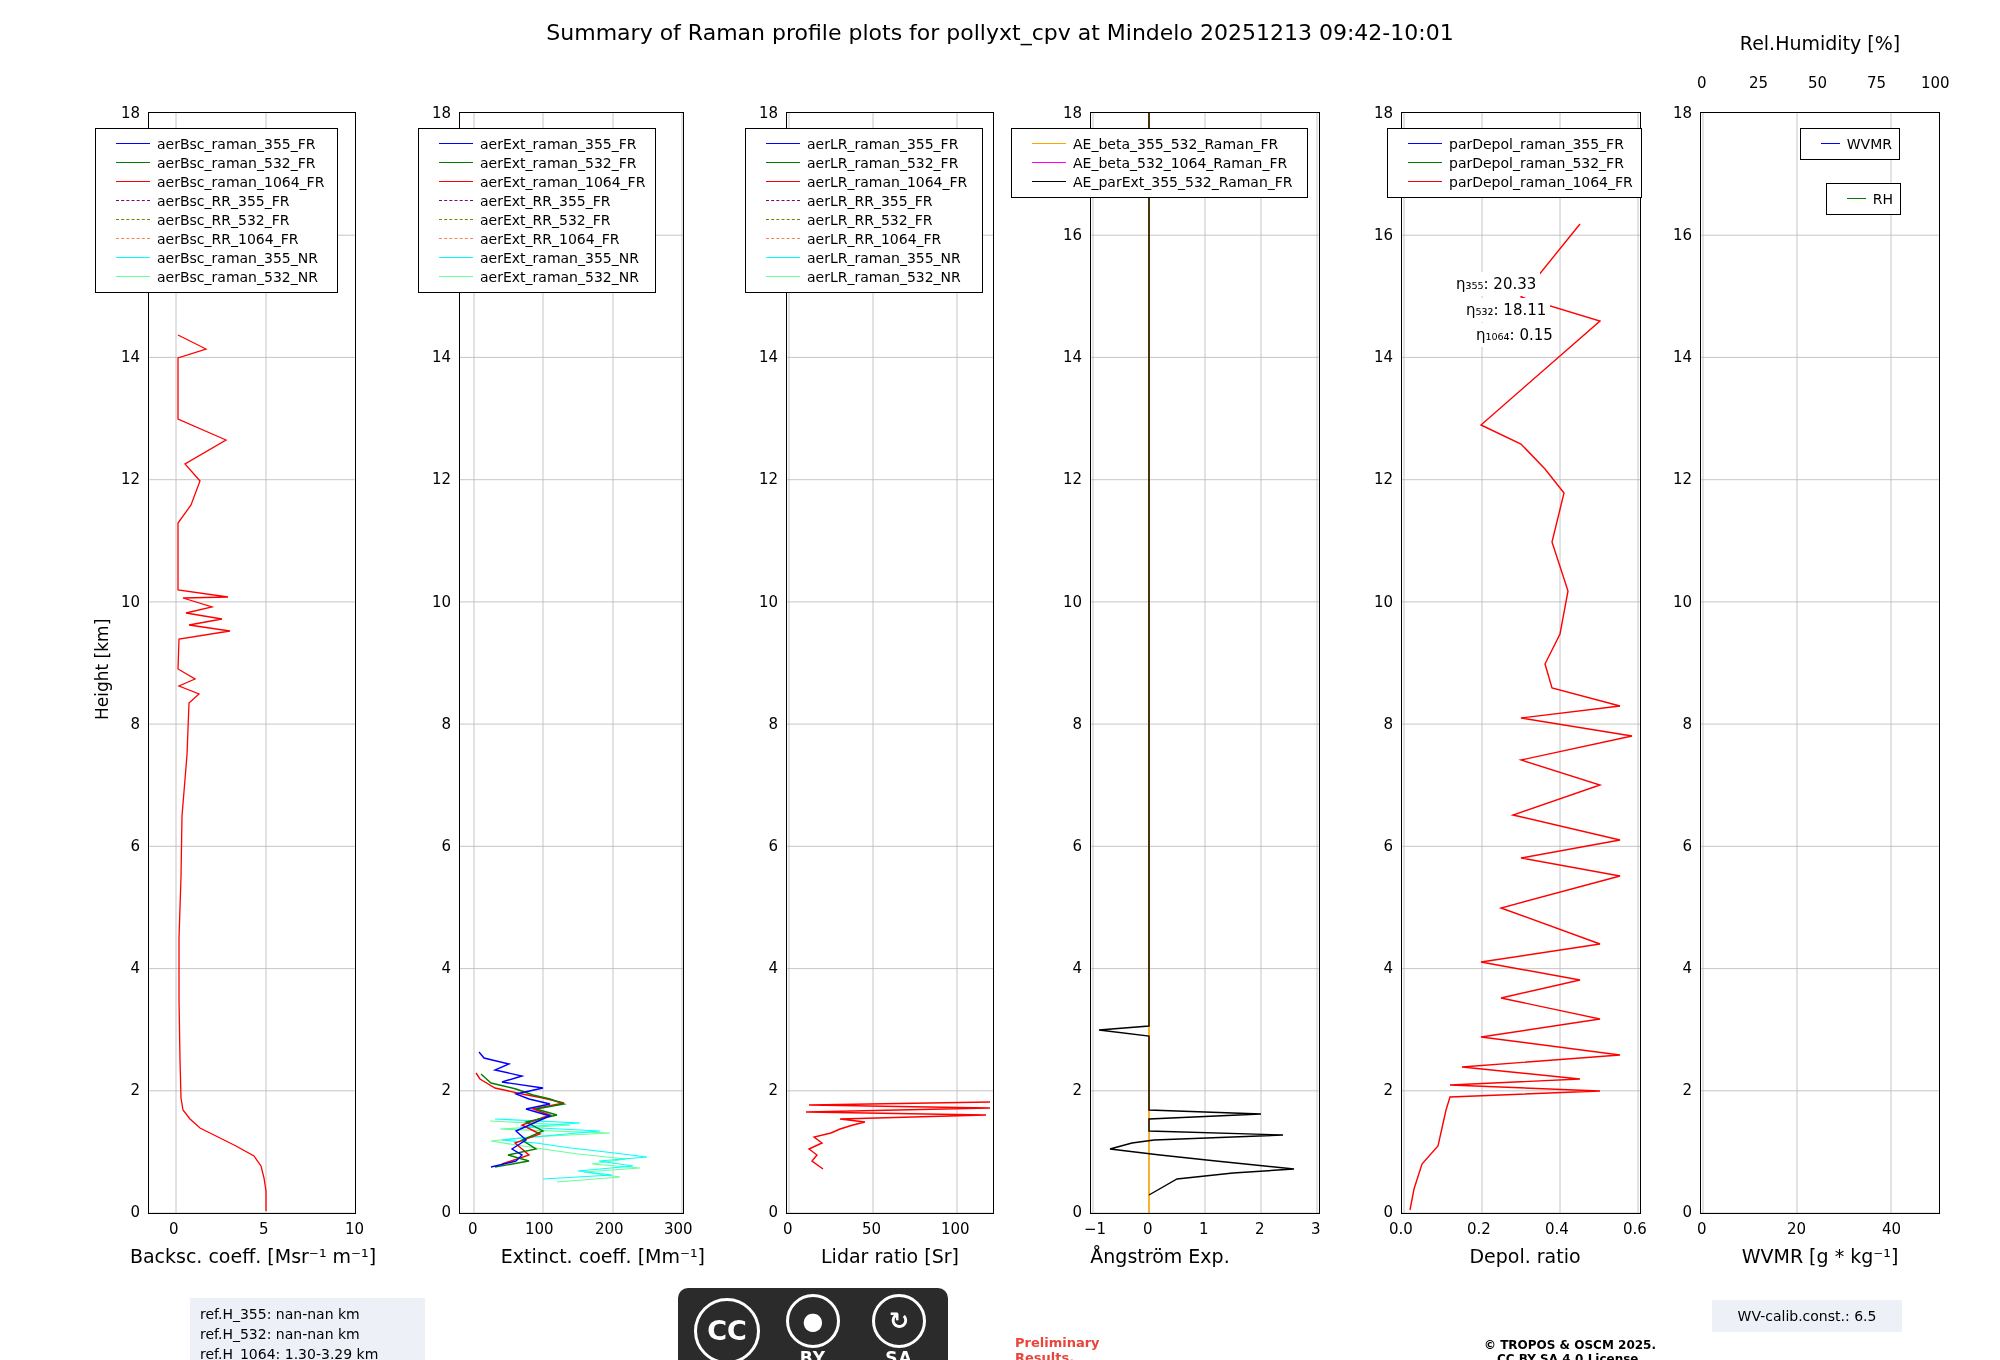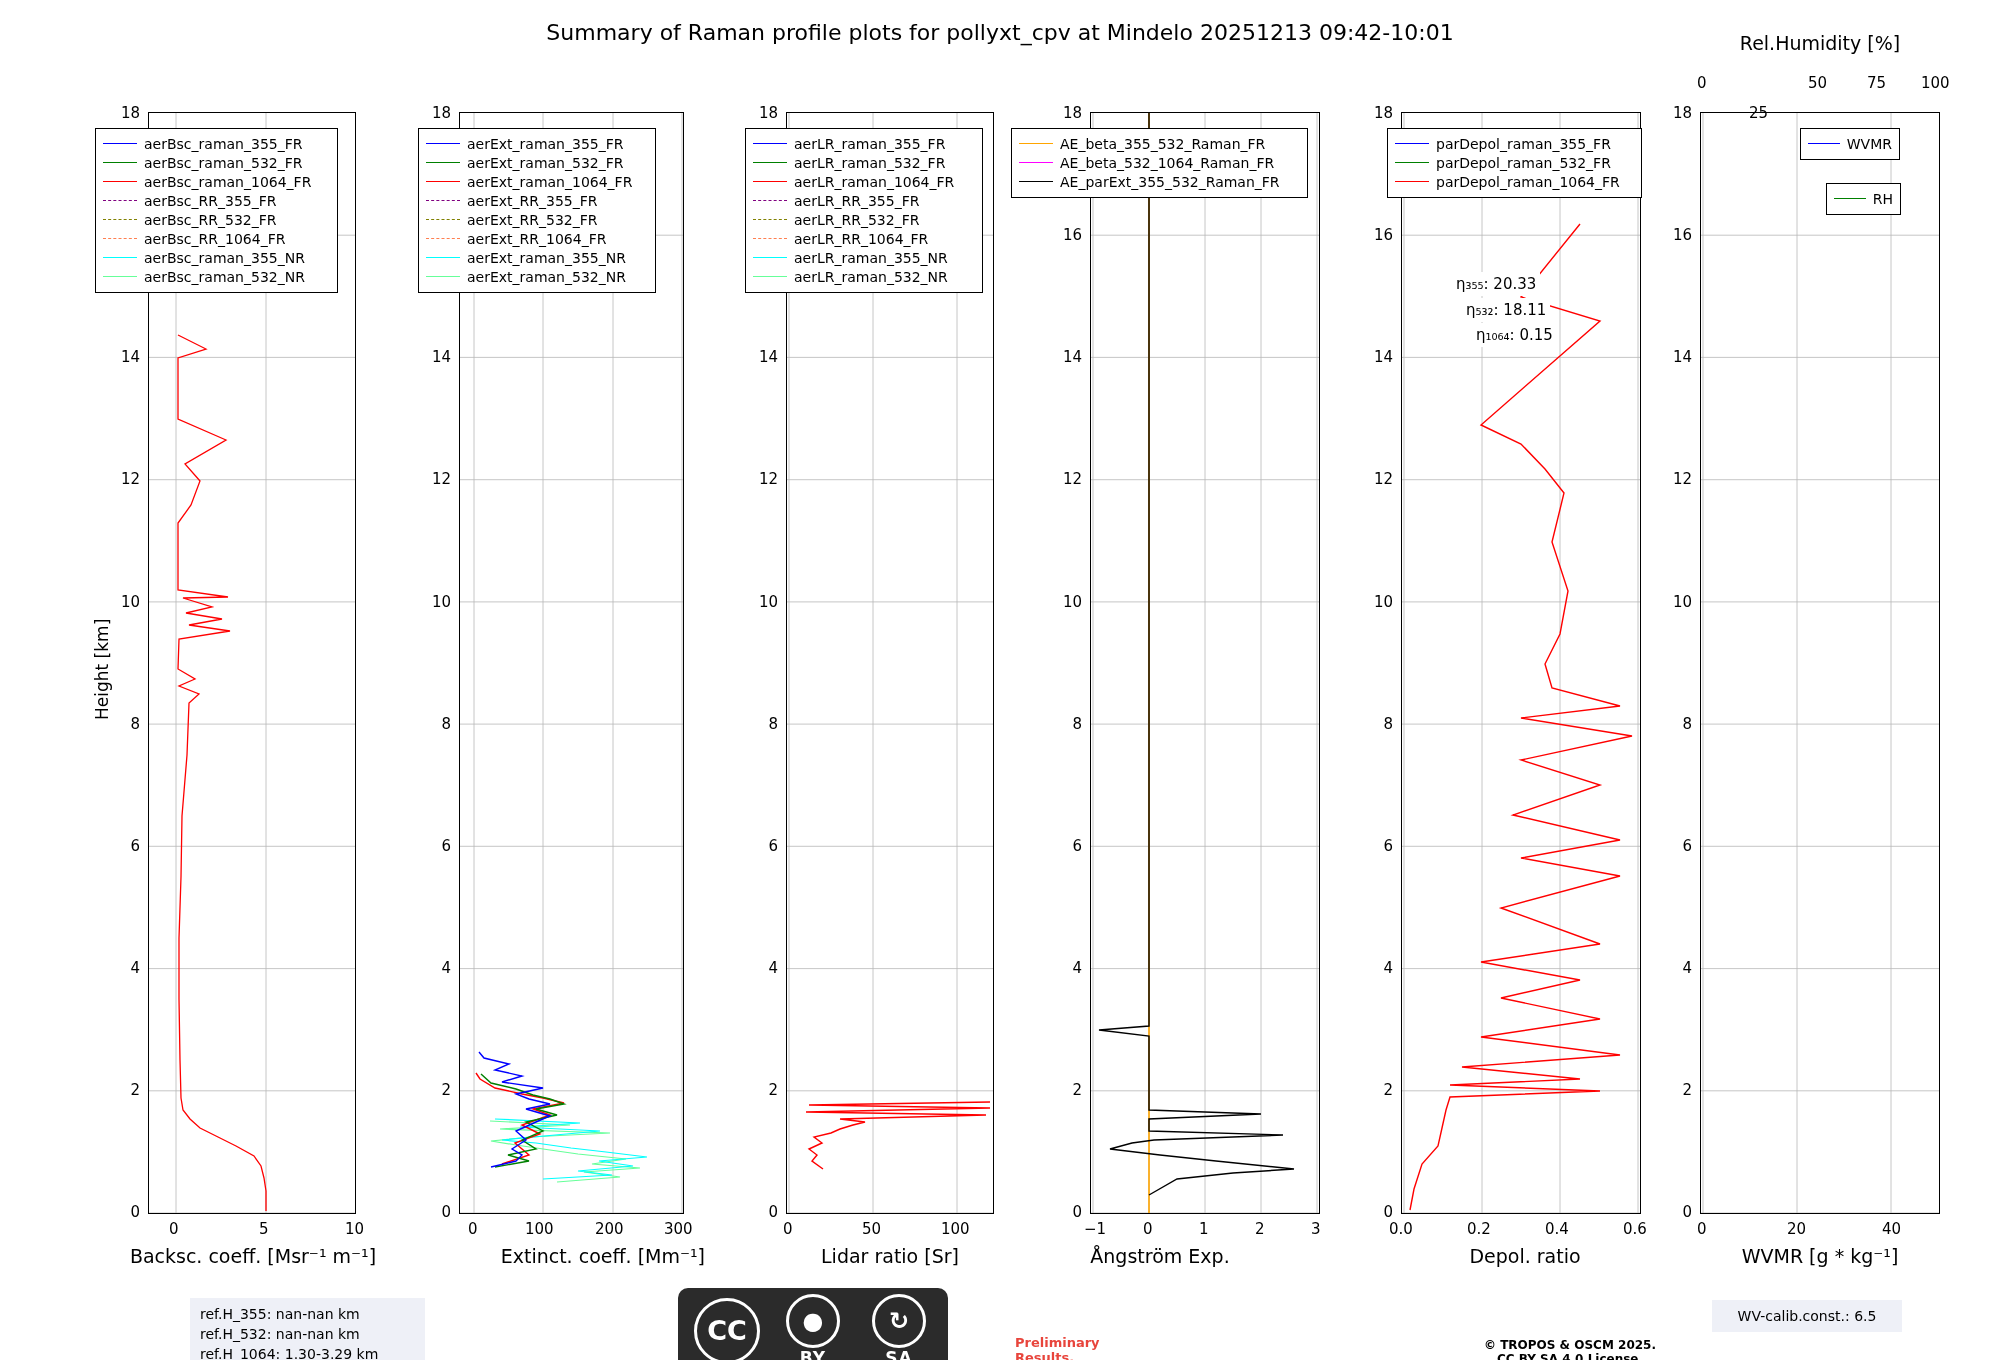--- a/index.html
+++ b/index.html
@@ -5,21 +5,21 @@
   html,body{margin:0;padding:0;background:#fff;}
   body{width:2000px;height:1360px;position:relative;font-family:"DejaVu Sans",sans-serif;color:#000;overflow:hidden;}
   .title{position:absolute;top:20px;left:0;width:2000px;text-align:center;font-size:22px;}
   .panel{position:absolute;top:112px;}
   .plotbox{position:absolute;border:1px solid #000;background:#fff;box-sizing:border-box;}
   .ylab{position:absolute;transform:rotate(-90deg);transform-origin:left top;font-size:17px;white-space:nowrap;}
   .xlab{position:absolute;font-size:19px;white-space:nowrap;text-align:center;}
   .toplab{position:absolute;font-size:19px;white-space:nowrap;text-align:center;}
   .tick{position:absolute;font-size:15px;color:#000;}
   .ytick{text-align:right;}
-  .legend{position:absolute;border:1px solid #000;background:#fff;font-size:14px;padding:5px 7px 6px 7px;box-sizing:border-box;z-index:6;}
+  .legend{position:absolute;border:1px solid #000;background:#fff;font-size:14px;padding:5px 7px 6px 20px;box-sizing:border-box;z-index:6;}
   .legend .row{display:flex;align-items:center;height:19px;white-space:nowrap;}
   .legend .lk{width:34px;height:0;border-top-width:1.6px;margin-right:7px;display:inline-block;}
   .legend .lbl{font-size:14px;}
   .annot{position:absolute;background:#fff;font-size:15px;line-height:20px;padding:2px 4px;z-index:7;white-space:nowrap;}
   .infobox{position:absolute;background:#eef0f7;font-size:14px;line-height:20px;padding:6px 10px;color:#000;}
   .prelim{position:absolute;color:#e8453c;font-size:13px;font-weight:bold;line-height:15px;}
   .credit{position:absolute;font-size:12px;font-weight:bold;line-height:14px;text-align:center;}
   .cc{position:absolute;background:#2b2b2b;border-radius:10px;display:flex;align-items:center;justify-content:center;}
   .ccpart{display:flex;flex-direction:column;align-items:center;justify-content:center;}
   .ccircle{border-radius:50%;background:#2b2b2b;border:3.5px solid #fff;color:#fff;display:flex;align-items:center;justify-content:center;font-weight:bold;}
@@ -372,21 +372,21 @@
         <line x1="0" y1="611.1" x2="238" y2="611.1"></line>
         <line x1="0" y1="488.9" x2="238" y2="488.9"></line>
         <line x1="0" y1="366.7" x2="238" y2="366.7"></line>
         <line x1="0" y1="244.4" x2="238" y2="244.4"></line>
         <line x1="0" y1="122.2" x2="238" y2="122.2"></line>
       </g>
     </svg>
   </div>
   <div class="toplab" style="left:1700px;top:32px;width:240px;">Rel.Humidity [%]</div>
   <div class="tick" style="left:1697px;top:74px;">0</div>
-  <div class="tick" style="left:1749px;top:74px;margin-top:30px;">25</div>
+  <div class="tick" style="left:1749px;top:74px;">25</div>
   <div class="tick" style="left:1808px;top:74px;">50</div>
   <div class="tick" style="left:1867px;top:74px;">75</div>
   <div class="tick" style="left:1921px;top:74px;">100</div>
   <div class="tick ytick" style="left:1652px;top:104px;width:40px;">18</div>
   <div class="tick ytick" style="left:1652px;top:226px;width:40px;">16</div>
   <div class="tick ytick" style="left:1652px;top:348px;width:40px;">14</div>
   <div class="tick ytick" style="left:1652px;top:470px;width:40px;">12</div>
   <div class="tick ytick" style="left:1652px;top:593px;width:40px;">10</div>
   <div class="tick ytick" style="left:1652px;top:715px;width:40px;">8</div>
   <div class="tick ytick" style="left:1652px;top:837px;width:40px;">6</div>

